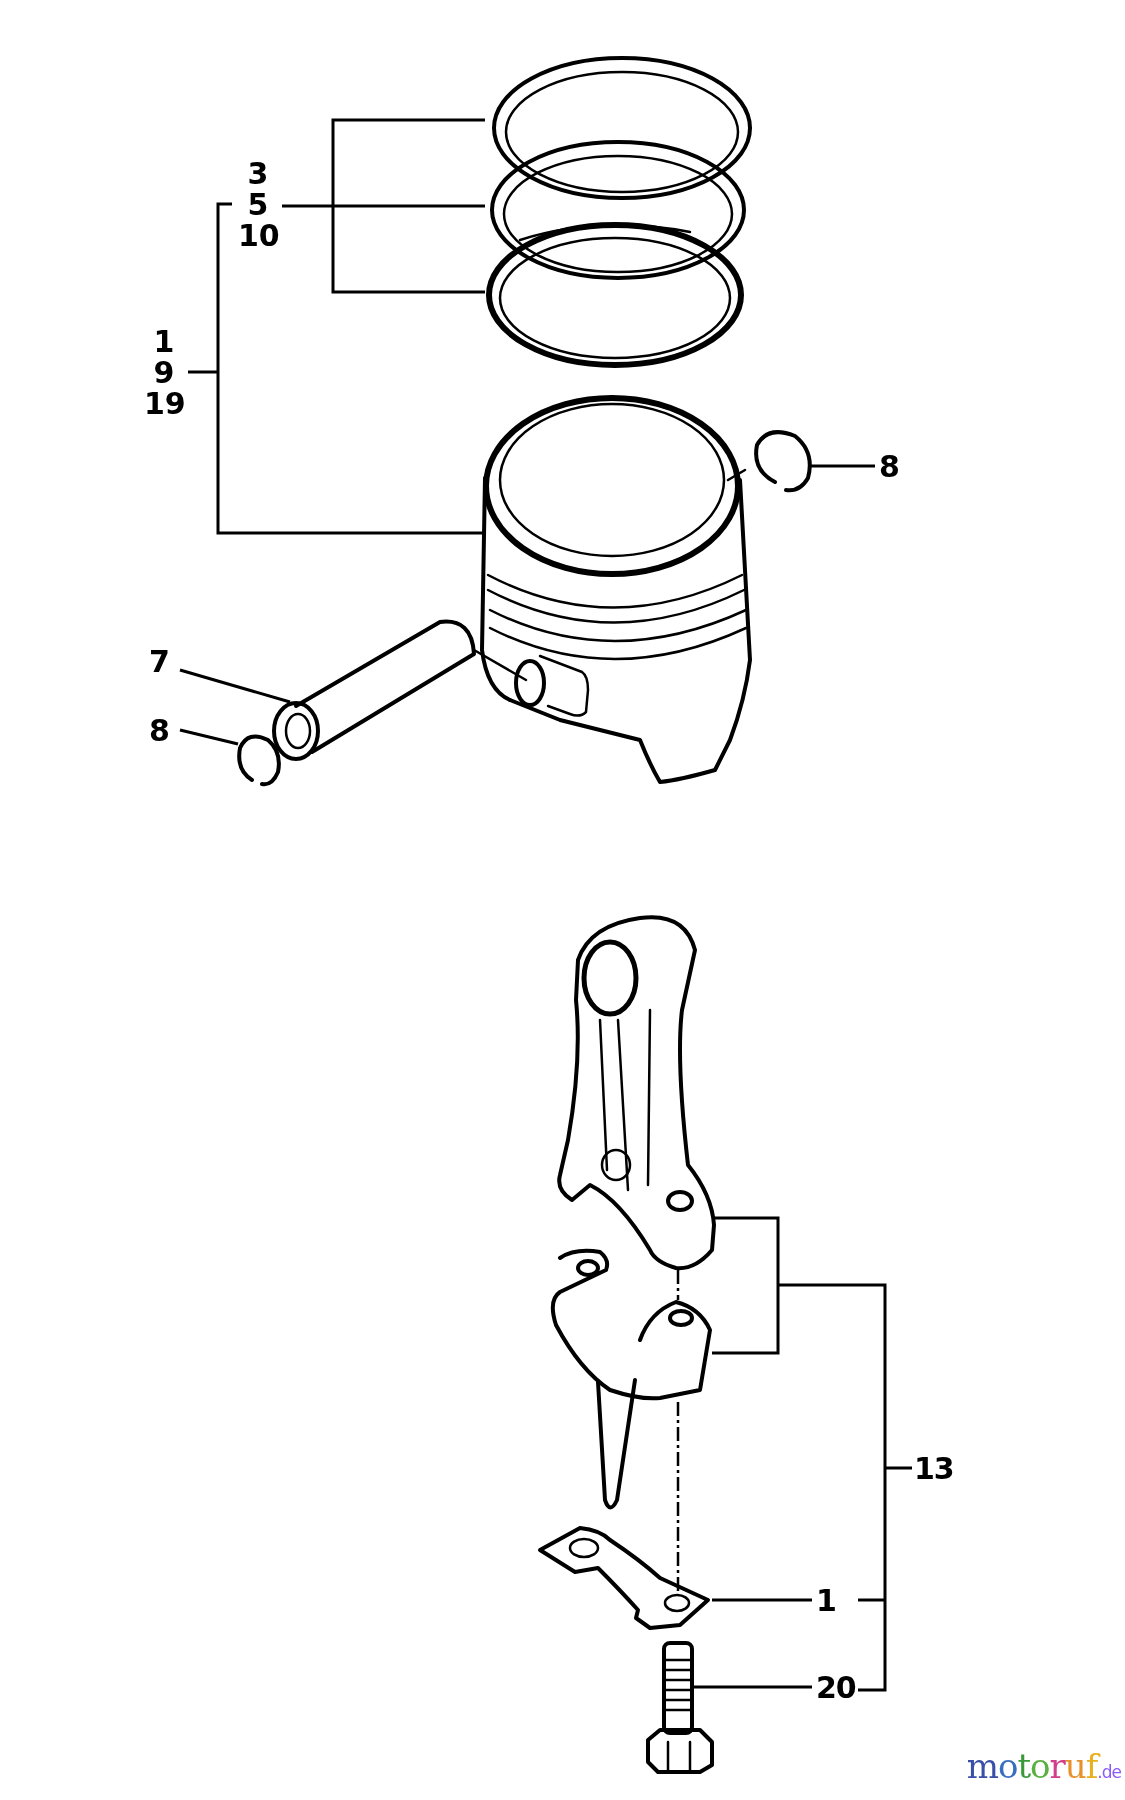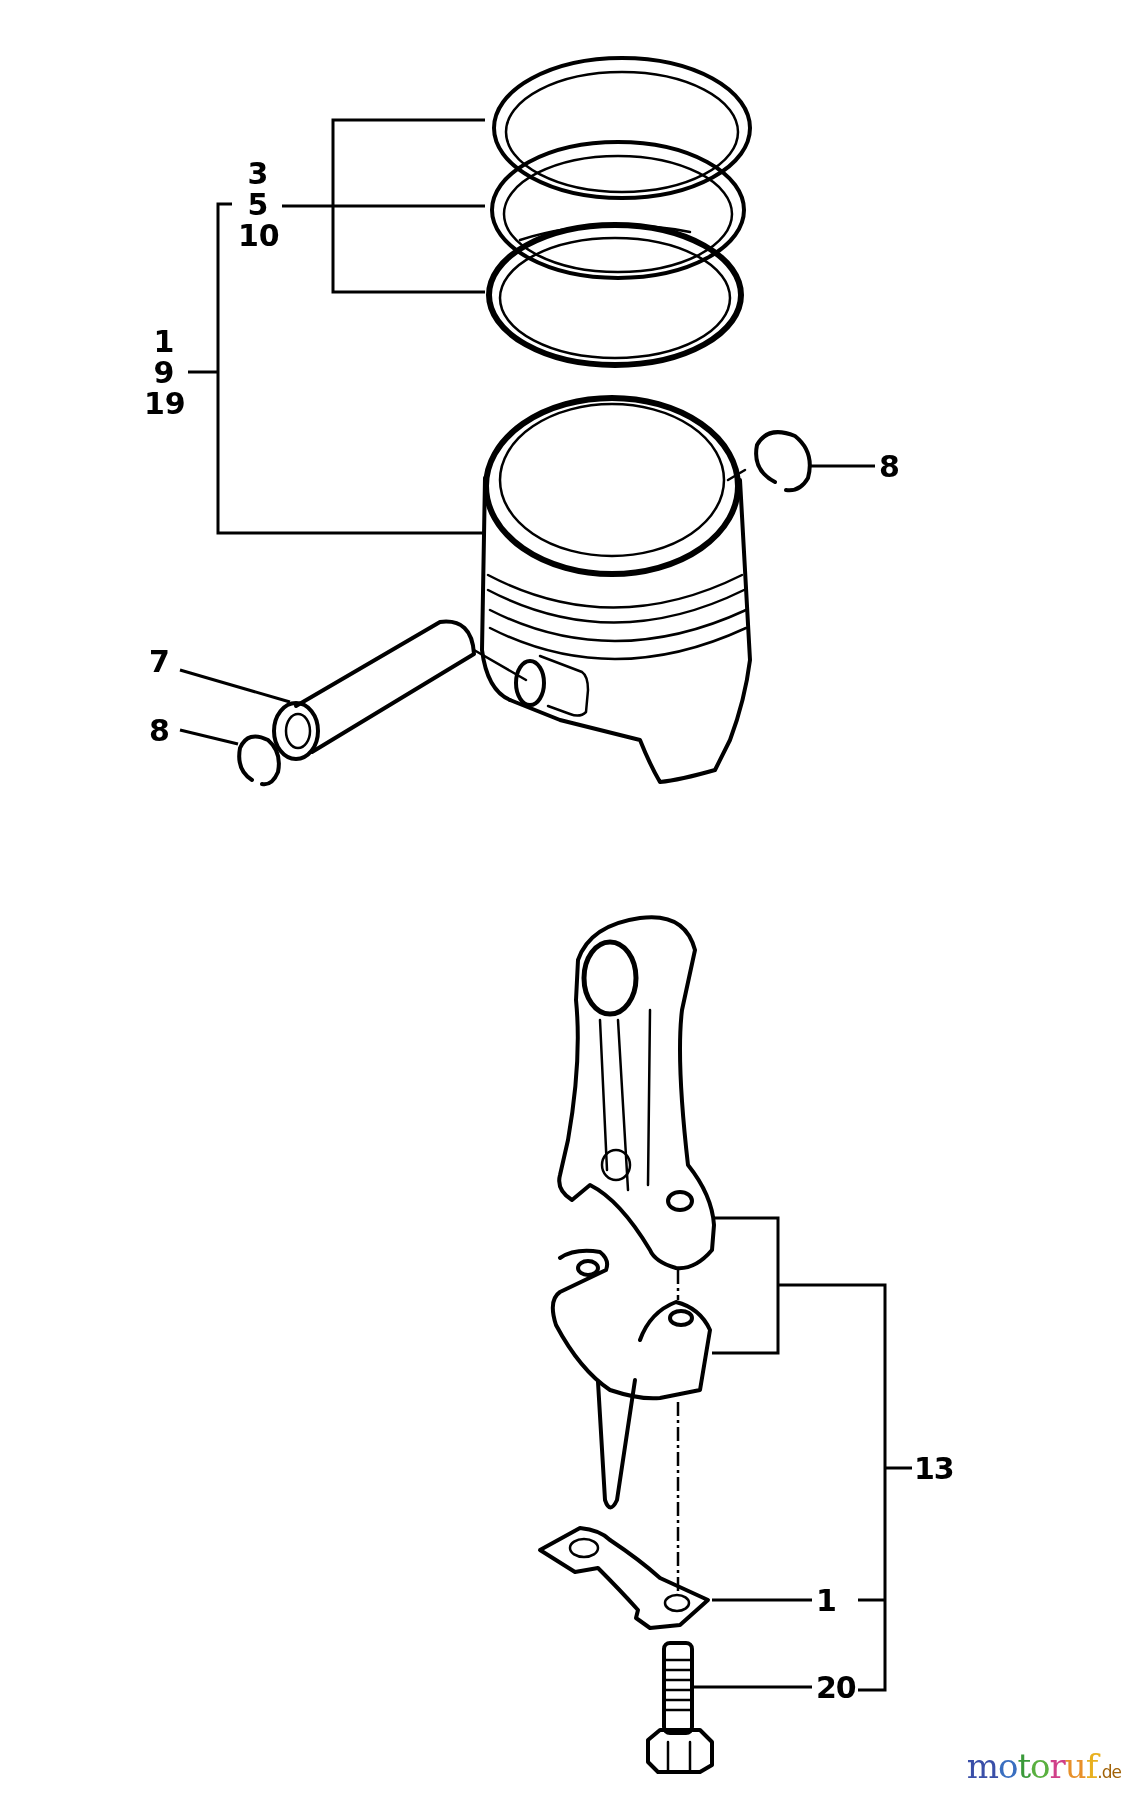--- a/index.html
+++ b/index.html
@@ -2,21 +2,21 @@
 <html><head>
 <meta charset="utf-8">
 <style>
   html, body { margin: 0; padding: 0; background: #ffffff; }
   body { width: 1125px; height: 1800px; position: relative; overflow: hidden; font-family: "DejaVu Sans", sans-serif; }
   #diagram { position: absolute; left: 0; top: 0; width: 1125px; height: 1800px; }
   .callout { position: absolute; font-family: "DejaVu Sans", sans-serif; font-weight: bold; font-size: 30px; color: #000; line-height: 30px; letter-spacing: -1px; }
   .callout-stack { position: absolute; font-family: "DejaVu Sans", sans-serif; font-weight: bold; font-size: 30px; color: #000; line-height: 31px; text-align: center; }
   .callout-stack span { display: block; }
   .watermark { position: absolute; right: 4px; bottom: 8px; font-family: "DejaVu Serif", serif; font-size: 34px; letter-spacing: -1px; line-height: 40px; }
-  .watermark .tld { font-family: "DejaVu Sans", sans-serif; font-size: 17px; color: #a16207; }
+  .watermark .tld { font-family: "DejaVu Sans", sans-serif; font-size: 17px; color: #8b5cf6; }
   svg .ink { fill: none; stroke: #000; stroke-width: 4; stroke-linecap: round; stroke-linejoin: round; }
   svg .thin { fill: none; stroke: #000; stroke-width: 2.5; stroke-linecap: round; stroke-linejoin: round; }
   svg .lead { fill: none; stroke: #000; stroke-width: 3; }
   svg .axis { fill: none; stroke: #000; stroke-width: 2.5; stroke-dasharray: 14 4 3 4; }
 </style>
 </head>
 <body>
 
 <svg id="diagram" width="1125" height="1800" viewBox="0 0 1125 1800" xmlns="http://www.w3.org/2000/svg">
 

